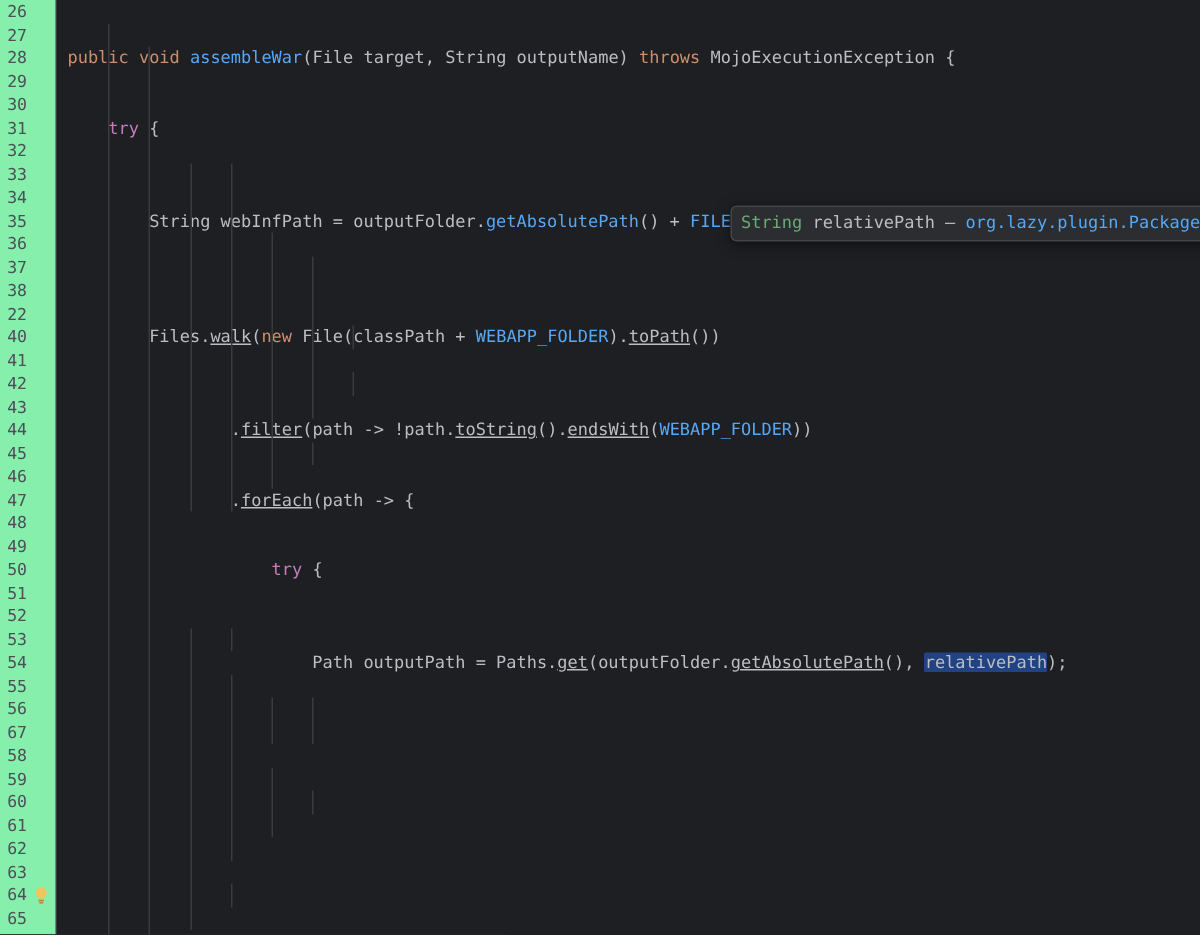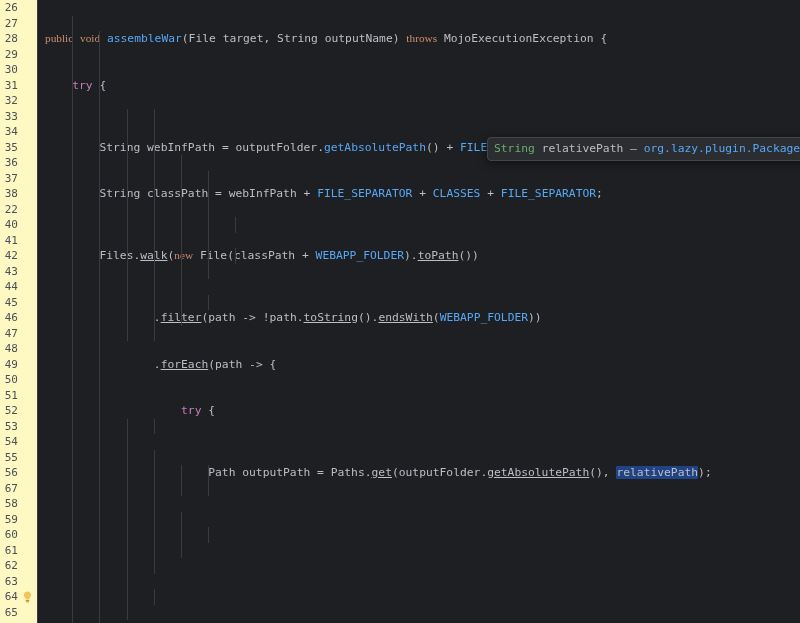--- a/index.html
+++ b/index.html
@@ -17,21 +17,21 @@
     font-size: 11.3px;
     line-height: 15.5px;
     color: #bcbec4;
     -webkit-font-smoothing: antialiased;
   }
   
   #gutter {
     position: absolute;
     left: 0; top: 0; bottom: 0;
     width: 38px;
-    background: #fef9c3;
+    background: #86efac;
     z-index: 4;
   }
   .gutter-line {
     height: 15.5px;
     position: relative;
   }
   .gutter-num {
     position: absolute;
     right: 20px;
     top: 0;
@@ -82,21 +82,21 @@
     pointer-events: none;
     z-index: 2;
   }
   .guide {
     position: absolute;
     width: 1px;
     background: #393b40;
   }
 
   
-  .kw   { color: #cf8e6d; font-family: Liberation Serif, serif; }
+  .kw   { color: #cf8e6d; }
   .kw2  { color: #c77dbb; }
   .typ  { color: #bcbec4; }
   .fn   { color: #56a8f5; }
   .mth  { color: #bcbec4; text-decoration: underline; }
   .pun  { color: #bcbec4; }
   .bry  { color: #bcbec4; }
   .lvar { color: #bcbec4; }
   .todo { color: #a1c181; font-style: italic; }
   .todo-wavy {
     text-decoration: underline wavy #3574f0;
@@ -296,21 +296,20 @@
 
   <div id="code">
 
 <div class="line"><span class="kw">public</span> <span class="kw">void</span> <span class="fn">assembleWar</span><span class="pun">(</span><span class="typ">File</span> <span class="lvar">target</span><span class="pun">,</span> <span class="typ">String</span> <span class="lvar">outputName</span><span class="pun">)</span> <span class="kw">throws</span> <span class="typ">MojoExecutionException</span> <span class="bry">{</span></div>
 
 <div class="line">    <span class="kw2">try</span> <span class="bry">{</span></div>
 
 
 <div class="line">        <span class="typ">String</span> <span class="lvar">webInfPath</span> <span class="pun">=</span> <span class="lvar">outputFolder</span><span class="pun">.</span><span class="fn">getAbsolutePath</span><span class="pun">()</span> <span class="pun">+</span> <span class="fn">FILE_SEPARATOR</span> <span class="pun">+</span> <span class="fn">WEB_INF</span><span class="pun">;</span></div>
 
-<div class="line">        <span class="typ">String</span> <span class="lvar">classPath</span> <span class="pun">=</span> <span class="lvar">webInfPath</span> <span class="pun">+</span> <span class="fn">FILE_SEPARATOR</span> <span class="pun">+</span> <span class="fn">CLASSES</span> <span class="pun">+</span> <span class="fn">FILE_SEPARATOR</span><span class="pun">;</span></div>
 
 
 <div class="line">        <span class="typ">Files</span><span class="pun">.</span><span class="mth">walk</span><span class="pun">(</span><span class="kw">new</span> <span class="typ">File</span><span class="pun">(</span><span class="lvar">classPath</span> <span class="pun">+</span> <span class="fn">WEBAPP_FOLDER</span><span class="pun">).</span><span class="mth">toPath</span><span class="pun">())</span></div>
 
 
 <div class="line">                <span class="pun">.</span><span class="mth">filter</span><span class="pun">(</span><span class="lvar">path</span> <span class="pun">-&gt;</span> <span class="pun">!</span><span class="lvar">path</span><span class="pun">.</span><span class="mth">toString</span><span class="pun">().</span><span class="mth">endsWith</span><span class="pun">(</span><span class="fn">WEBAPP_FOLDER</span><span class="pun">))</span></div>
 
 <div class="line">                <span class="pun">.</span><span class="mth">forEach</span><span class="pun">(</span><span class="lvar">path</span> <span class="pun">-&gt;</span> <span class="bry">{</span></div>
 
 <div class="line">                    <span class="kw2">try</span> <span class="bry">{</span></div>

